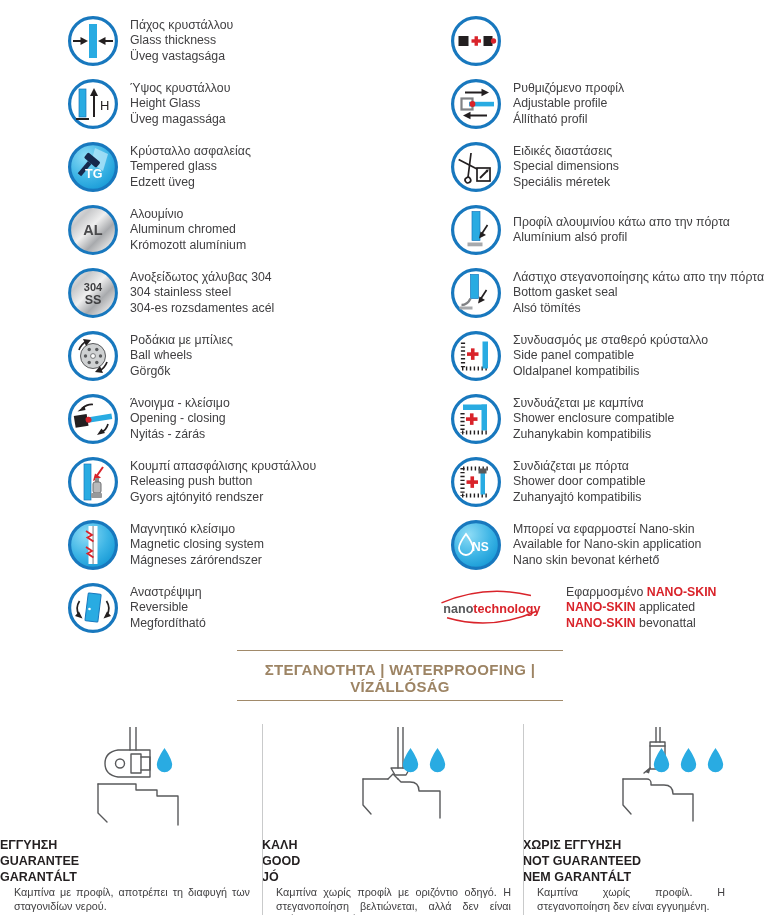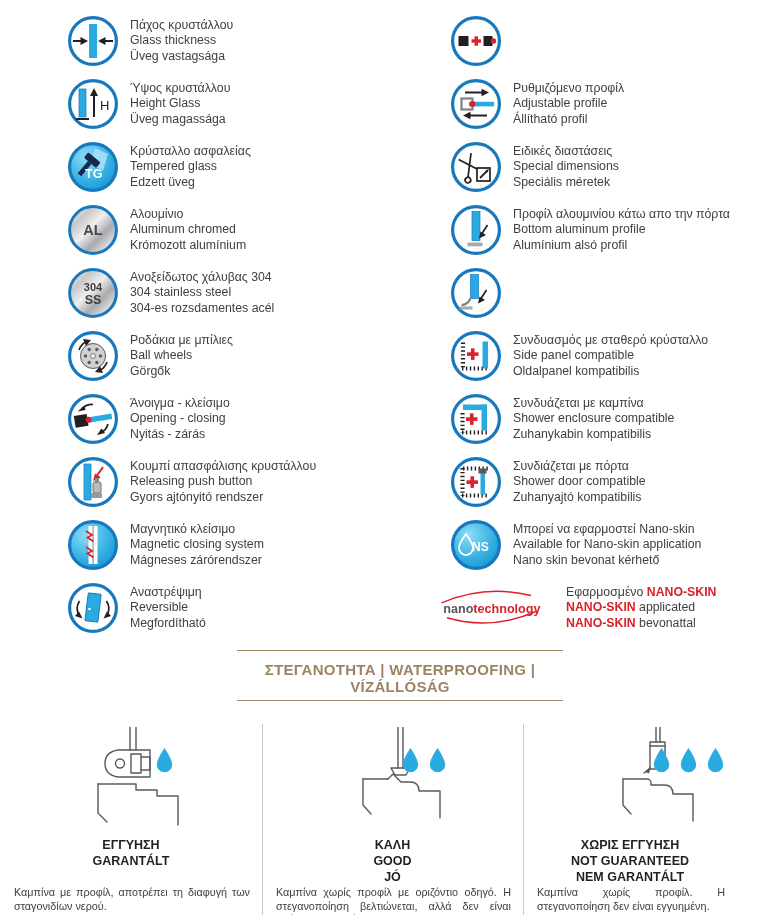--- a/index.html
+++ b/index.html
@@ -33,21 +33,21 @@
     padding:10px 0 5px;border-top:1.5px solid #a18a6a;border-bottom:1.5px solid #a18a6a;
     box-sizing:border-box;
   }
   .panel{position:absolute;top:724px;height:191px;}
   .p1{left:0;width:262px;}
   .p2{left:262px;width:261px;}
   .p3{left:523px;width:214px;}
   .diag{position:absolute;top:3px;left:84px;}
   .drops{position:absolute;top:23px;display:flex;gap:6px;}
   .d1{left:154px;}.d2{left:138px;}.d3{left:128px;}
-  .plabel{position:absolute;top:114px;left:0;right:0;text-align:center;
+  .plabel{position:absolute;top:114px;left:0;right:0;text-align:left;
     font-weight:bold;font-size:12.5px;line-height:15.8px;color:#231f20;}
   .pdesc{position:absolute;top:162px;left:14px;right:12px;
     font-size:10.8px;line-height:13.5px;text-align:justify;color:#414042;}
   .vline{position:absolute;top:724px;width:1px;height:191px;background:#c9cacb;}
 </style>
 </head>
 <body>
 
 <svg width="0" height="0" style="position:absolute">
   <defs>
@@ -323,36 +323,40 @@
       <svg viewBox="0 0 52 52" width="52" height="52">
           <circle class="ring" cx="26" cy="26" r="23.4"></circle>
           <rect x="22" y="7.5" width="8" height="29" fill="#29abe2" stroke="#1878be" stroke-width="0.7"></rect>
           <line x1="37.5" y1="21" x2="31" y2="31" stroke="#231f20" stroke-width="1.7"></line>
           <polygon class="ah" points="29,34.5 30.5,27.5 36,31"></polygon>
           <rect x="17.5" y="38.5" width="15" height="3.8" fill="#a7a9ac"></rect>
         </svg>
     </span>
     <div class="tx">
       <div>Προφίλ αλουμινίου κάτω απο την πόρτα</div>
-      <div>Bottom aluminum profile</div>
       <div>Alumínium alsó profil</div>
     </div>
   </div>
 
   <div class="item">
     <span class="ic">
       <svg viewBox="0 0 52 52" width="52" height="52">
           <circle class="ring" cx="26" cy="26" r="23.4"></circle>
           <rect x="20.5" y="7.5" width="8" height="24" fill="#29abe2" stroke="#1878be" stroke-width="0.7"></rect>
           <path d="M20.5,31.5 q-3,6.5 -9,6.5" stroke="#808285" stroke-width="2.4" fill="none"></path>
           <rect x="9.5" y="39.5" width="13" height="3" fill="#a7a9ac"></rect>
           <line x1="36.5" y1="23" x2="30" y2="33" stroke="#231f20" stroke-width="1.7"></line>
           <polygon class="ah" points="28,36.5 29.5,29.5 35,33"></polygon>
         </svg>
     </span>
+    <div class="tx">
+      <div>Λάστιχο στεγανοποίησης κάτω απο την πόρτα</div>
+      <div>Bottom gasket seal</div>
+      <div>Alsó tömítés</div>
+    </div>
   </div>
 
   <div class="item">
     <span class="ic">
       <svg viewBox="0 0 52 52" width="52" height="52">
           <circle class="ring" cx="26" cy="26" r="23.4"></circle>
           <line class="hat" x1="13" y1="12.5" x2="13" y2="39"></line>
           <line class="hat" x1="12" y1="38.5" x2="39" y2="38.5"></line>
           <rect class="rd" x="17" y="22.3" width="11.5" height="3.6"></rect>
           <rect class="rd" x="20.95" y="18.35" width="3.6" height="11.5"></rect>
@@ -449,20 +453,21 @@
       <path class="dg" d="M14,57 h38 v6 h21 v6 h21 v29"></path>
       <path class="dg" d="M14,57 v29 l9,9"></path>
     </svg>
   <div class="drops d1">
       <svg viewBox="0 0 20 27" width="21" height="28">
         <path d="M10,1 C10,1 2.6,11.6 2.6,17 a7.4,7.4 0 0 0 14.8,0 C17.4,11.6 10,1 10,1 Z" fill="#29abe2"></path>
       </svg>
     </div>
   <div class="plabel">
     <div>ΕΓΓΥΗΣΗ</div>
+    <div>GUARANTEE</div>
     <div>GARANTÁLT</div>
   </div>
   <div class="pdesc">Καμπίνα με προφίλ, αποτρέπει τη διαφυγή των σταγονιδίων νερού.</div>
 </div>
 
 <div class="panel p2">
   <svg class="diag" viewBox="0 0 110 104" width="110" height="104">
       <path class="dg" d="M52,0 V41 M57,0 V41"></path>
       <path class="dg" d="M45,41 h19 l-4,7 h-11 z"></path>
       <path class="dg" d="M63,38 l7,-5"></path>

